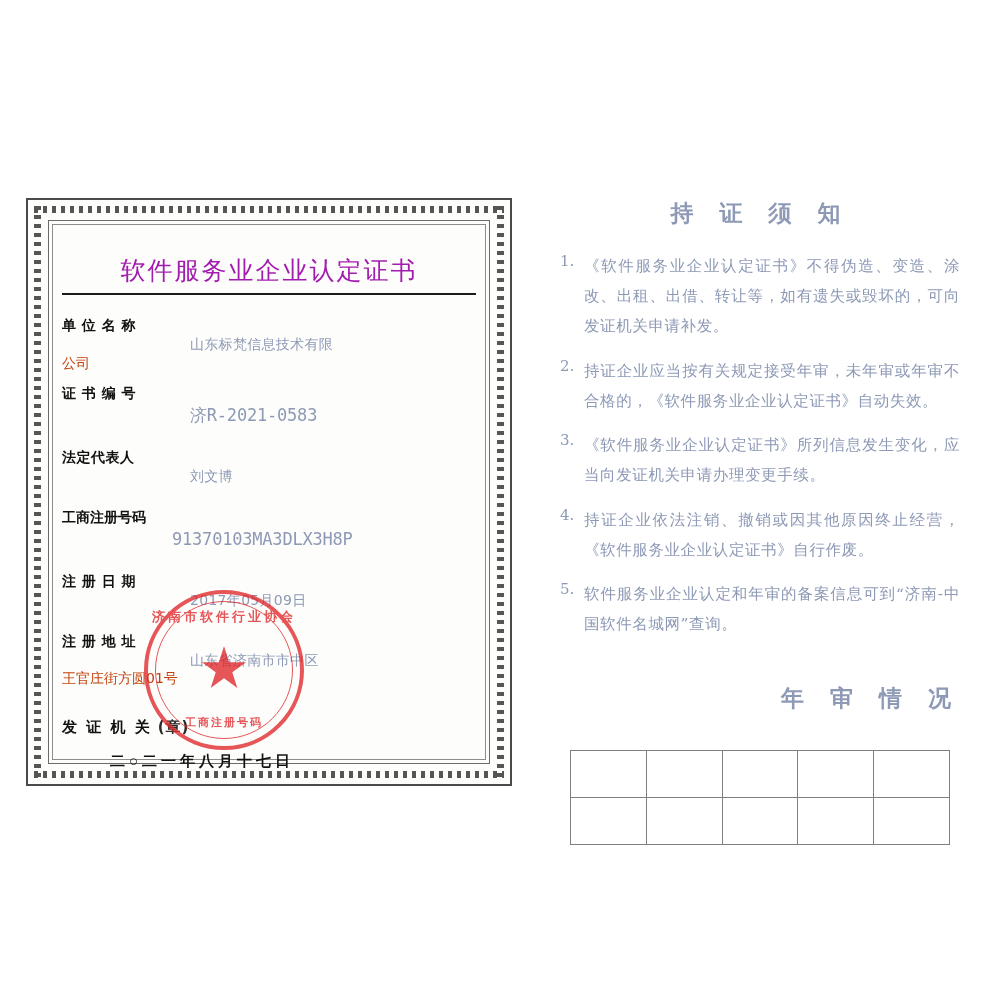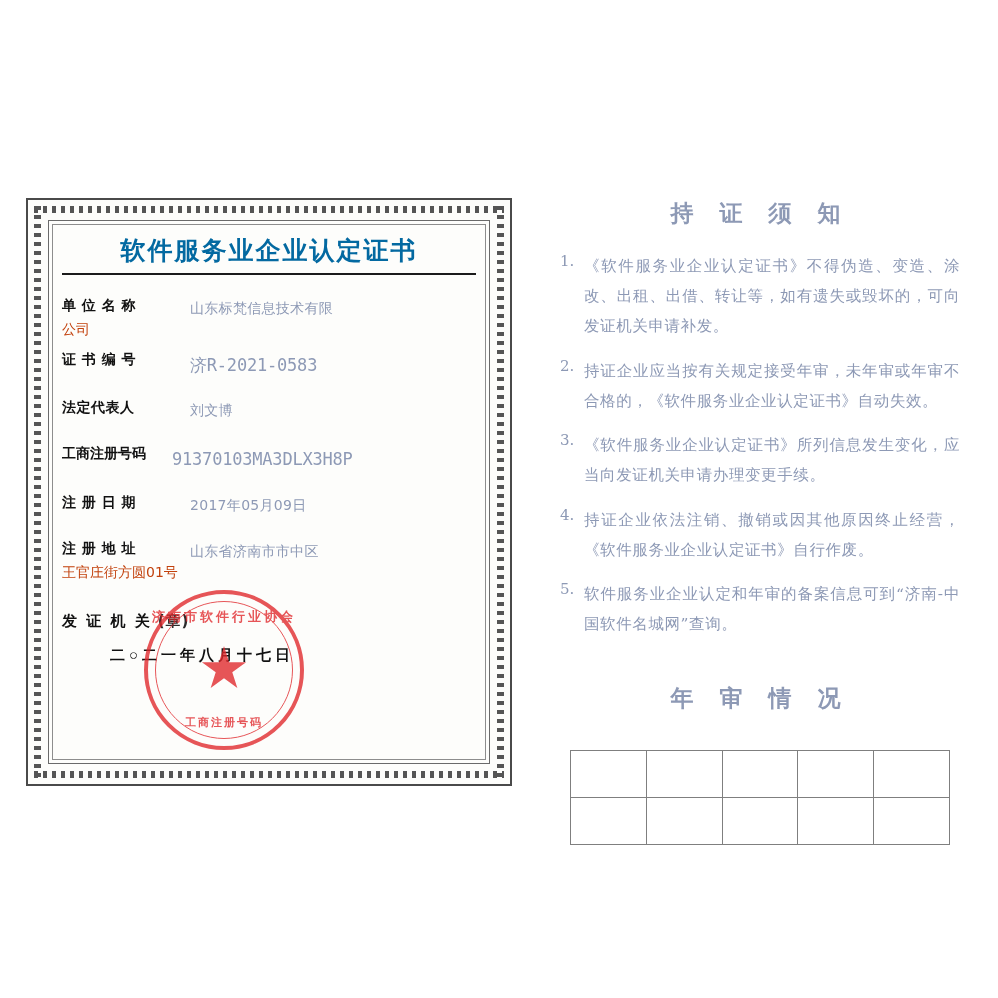--- a/index.html
+++ b/index.html
@@ -58,26 +58,26 @@
     border: 1px solid #8d8d8d;
   }
 
   .cert-body {
     position: absolute;
     left: 36px; top: 34px; right: 36px; bottom: 30px;
   }
 
   .cert-title {
     font-family: "DejaVu Sans", sans-serif;
-    font-weight: bold;
+    font-weight: normal;
     font-size: 25px;
     letter-spacing: 2px;
-    color: #0369a1;
+    color: #a21caf;
     text-align: center;
-    margin-top: 2px;
+    margin-top: 22px;
     margin-bottom: 6px;
   }
   .title-rule {
     width: 100%;
     height: 2px;
     background: #1b1b1b;
     margin: 0 auto 18px auto;
   }
 
   .field {
@@ -101,20 +101,21 @@
     flex: 0 0 110px;
     letter-spacing: 0;
   }
   .field-value {
     font-family: "DejaVu Sans", sans-serif;
     font-size: 14px;
     color: #8d99b5;
     padding-top: 5px;
     line-height: 1.55;
     word-break: break-all;
+    margin-top: 16px;
   }
   .field-value.mono {
     font-family: "DejaVu Sans Mono", monospace;
     font-size: 17px;
     letter-spacing: -0.2px;
   }
   .field-value.sp {
     letter-spacing: 0.3px;
   }
   .field-cont {
@@ -240,20 +241,21 @@
     font-family: "DejaVu Serif", serif;
     font-size: 15.5px;
     line-height: 1.95;
     color: #8d99b5;
     letter-spacing: 0.6px;
     text-align: justify;
   }
   .review-title {
     margin-top: 44px;
     margin-bottom: 36px;
+    text-align: right;
   }
   table.review {
     border-collapse: collapse;
     width: 380px;
     margin: 0 auto;
   }
   table.review td {
     border: 1px solid #7f7f7f;
     height: 44px;
     width: 20%;

